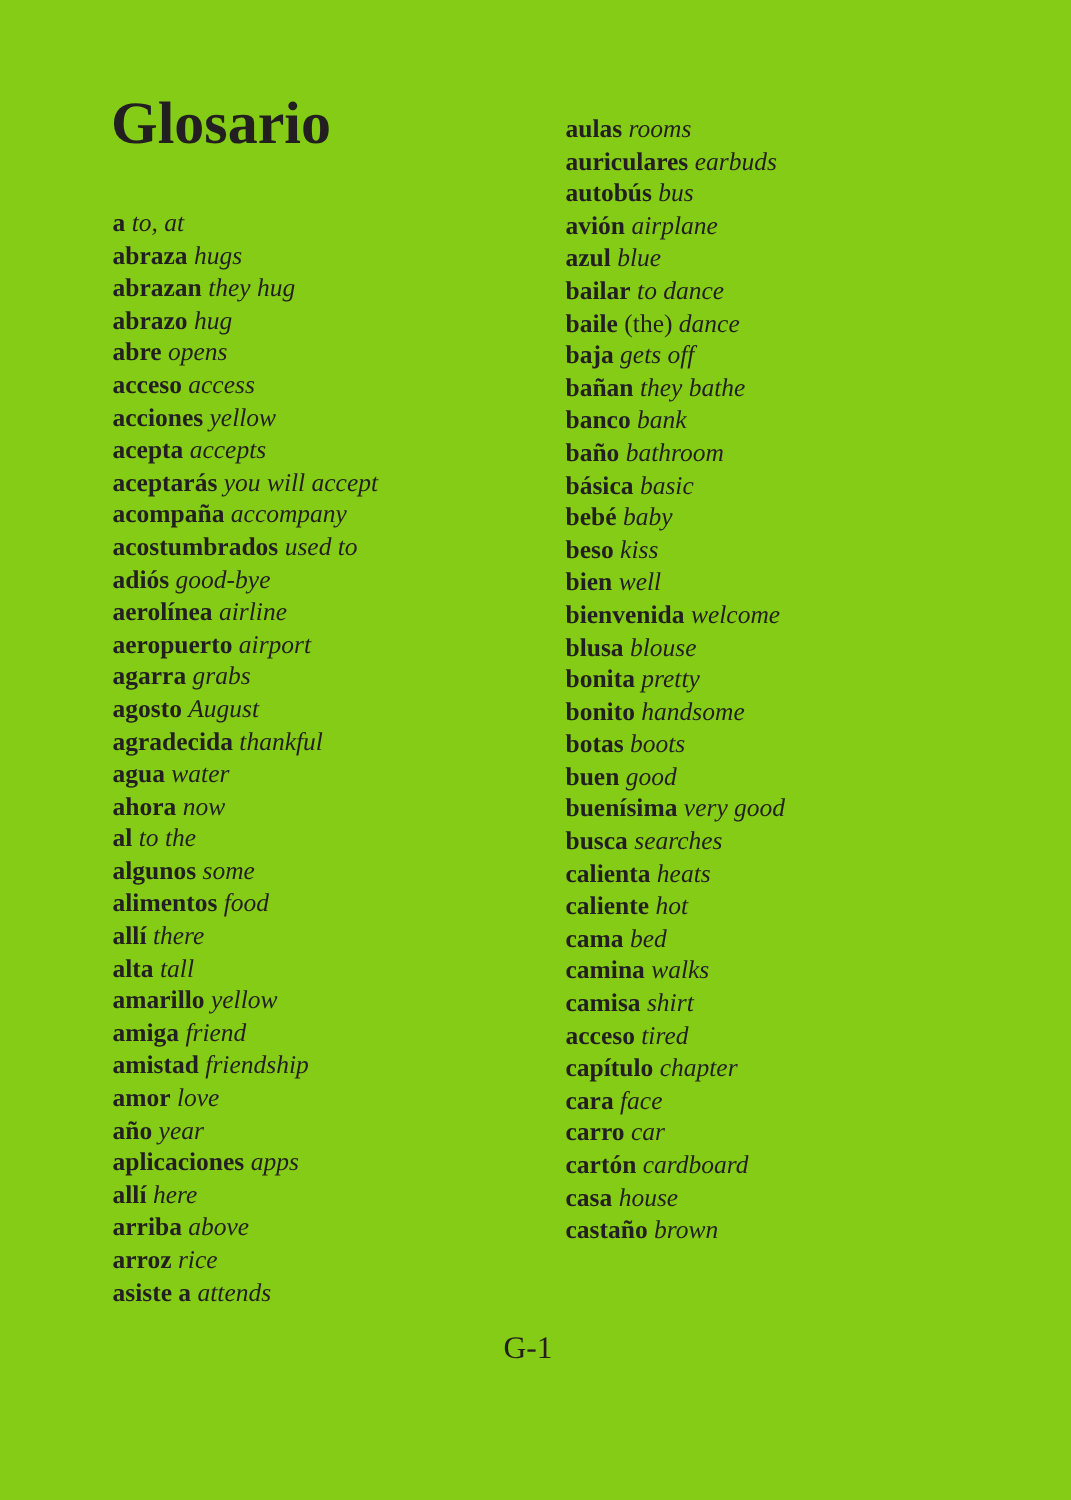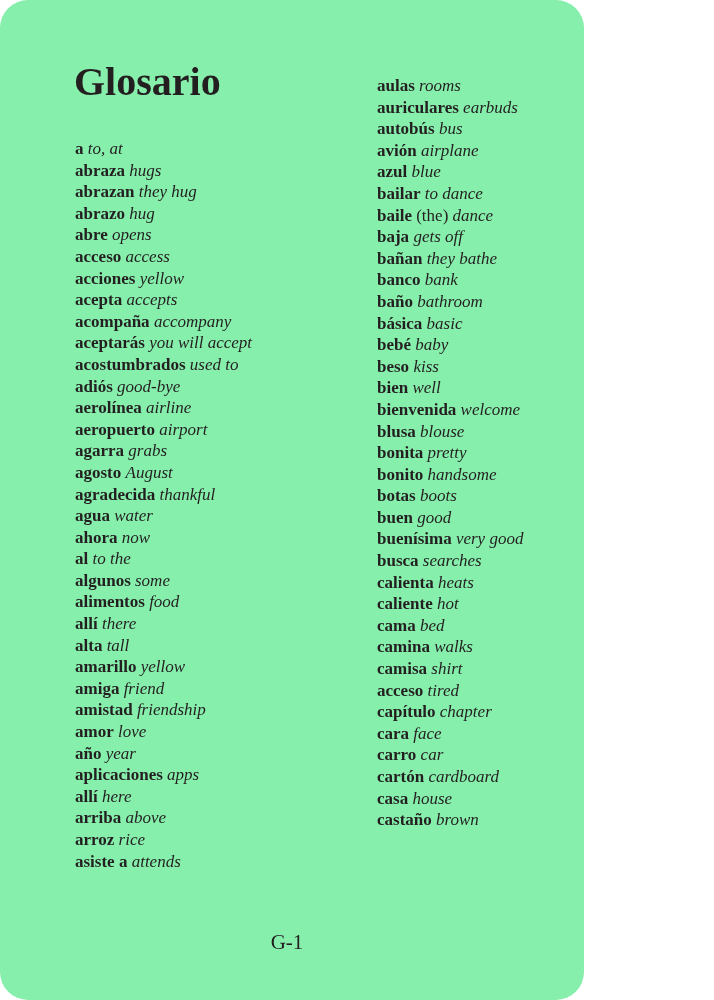--- a/index.html
+++ b/index.html
@@ -2,27 +2,26 @@
 <html><head>
 <meta charset="utf-8">
 <style>
   html, body {
     margin: 0;
     padding: 0;
     background: #ffffff;
   }
   .page {
     position: relative;
-    width: 584px;
+    width: 714px;
     height: 1000px;
-    background: #86efac;
+    background: #84cc16;
     font-family: "Liberation Serif", serif;
     color: #231f20;
     overflow: hidden;
-    border-radius: 28px;
   }
   .title {
     position: absolute;
     left: 74px;
     top: 60px;
     margin: 0;
     font-size: 40px;
     font-weight: bold;
     line-height: 1.1;
     color: #231f20;
@@ -55,39 +54,38 @@
     font-style: normal;
   }
   .page-number {
     position: absolute;
     left: 0;
     right: 10px;
     top: 886px;
     text-align: center;
     font-size: 21px;
     color: #231f20;
-    margin-top: 44px;
   }
 </style>
 </head>
 <body>
 
 <div class="page">
   <h1 class="title">Glosario</h1>
   <div class="column column-left" id="col-left">
       <div class="entry"><span class="term">a</span> <span class="definition">to, at</span></div>
       <div class="entry"><span class="term">abraza</span> <span class="definition">hugs</span></div>
       <div class="entry"><span class="term">abrazan</span> <span class="definition">they hug</span></div>
       <div class="entry"><span class="term">abrazo</span> <span class="definition">hug</span></div>
       <div class="entry"><span class="term">abre</span> <span class="definition">opens</span></div>
       <div class="entry"><span class="term">acceso</span> <span class="definition">access</span></div>
       <div class="entry"><span class="term">acciones</span> <span class="definition">yellow</span></div>
       <div class="entry"><span class="term">acepta</span> <span class="definition">accepts</span></div>
+      <div class="entry"><span class="term">aceptarás</span> <span class="definition">you will accept</span></div>
       <div class="entry"><span class="term">acompaña</span> <span class="definition">accompany</span></div>
-      <div class="entry"><span class="term">aceptarás</span> <span class="definition">you will accept</span></div>
       <div class="entry"><span class="term">acostumbrados</span> <span class="definition">used to</span></div>
       <div class="entry"><span class="term">adiós</span> <span class="definition">good-bye</span></div>
       <div class="entry"><span class="term">aerolínea</span> <span class="definition">airline</span></div>
       <div class="entry"><span class="term">aeropuerto</span> <span class="definition">airport</span></div>
       <div class="entry"><span class="term">agarra</span> <span class="definition">grabs</span></div>
       <div class="entry"><span class="term">agosto</span> <span class="definition">August</span></div>
       <div class="entry"><span class="term">agradecida</span> <span class="definition">thankful</span></div>
       <div class="entry"><span class="term">agua</span> <span class="definition">water</span></div>
       <div class="entry"><span class="term">ahora</span> <span class="definition">now</span></div>
       <div class="entry"><span class="term">al</span> <span class="definition">to the</span></div>

